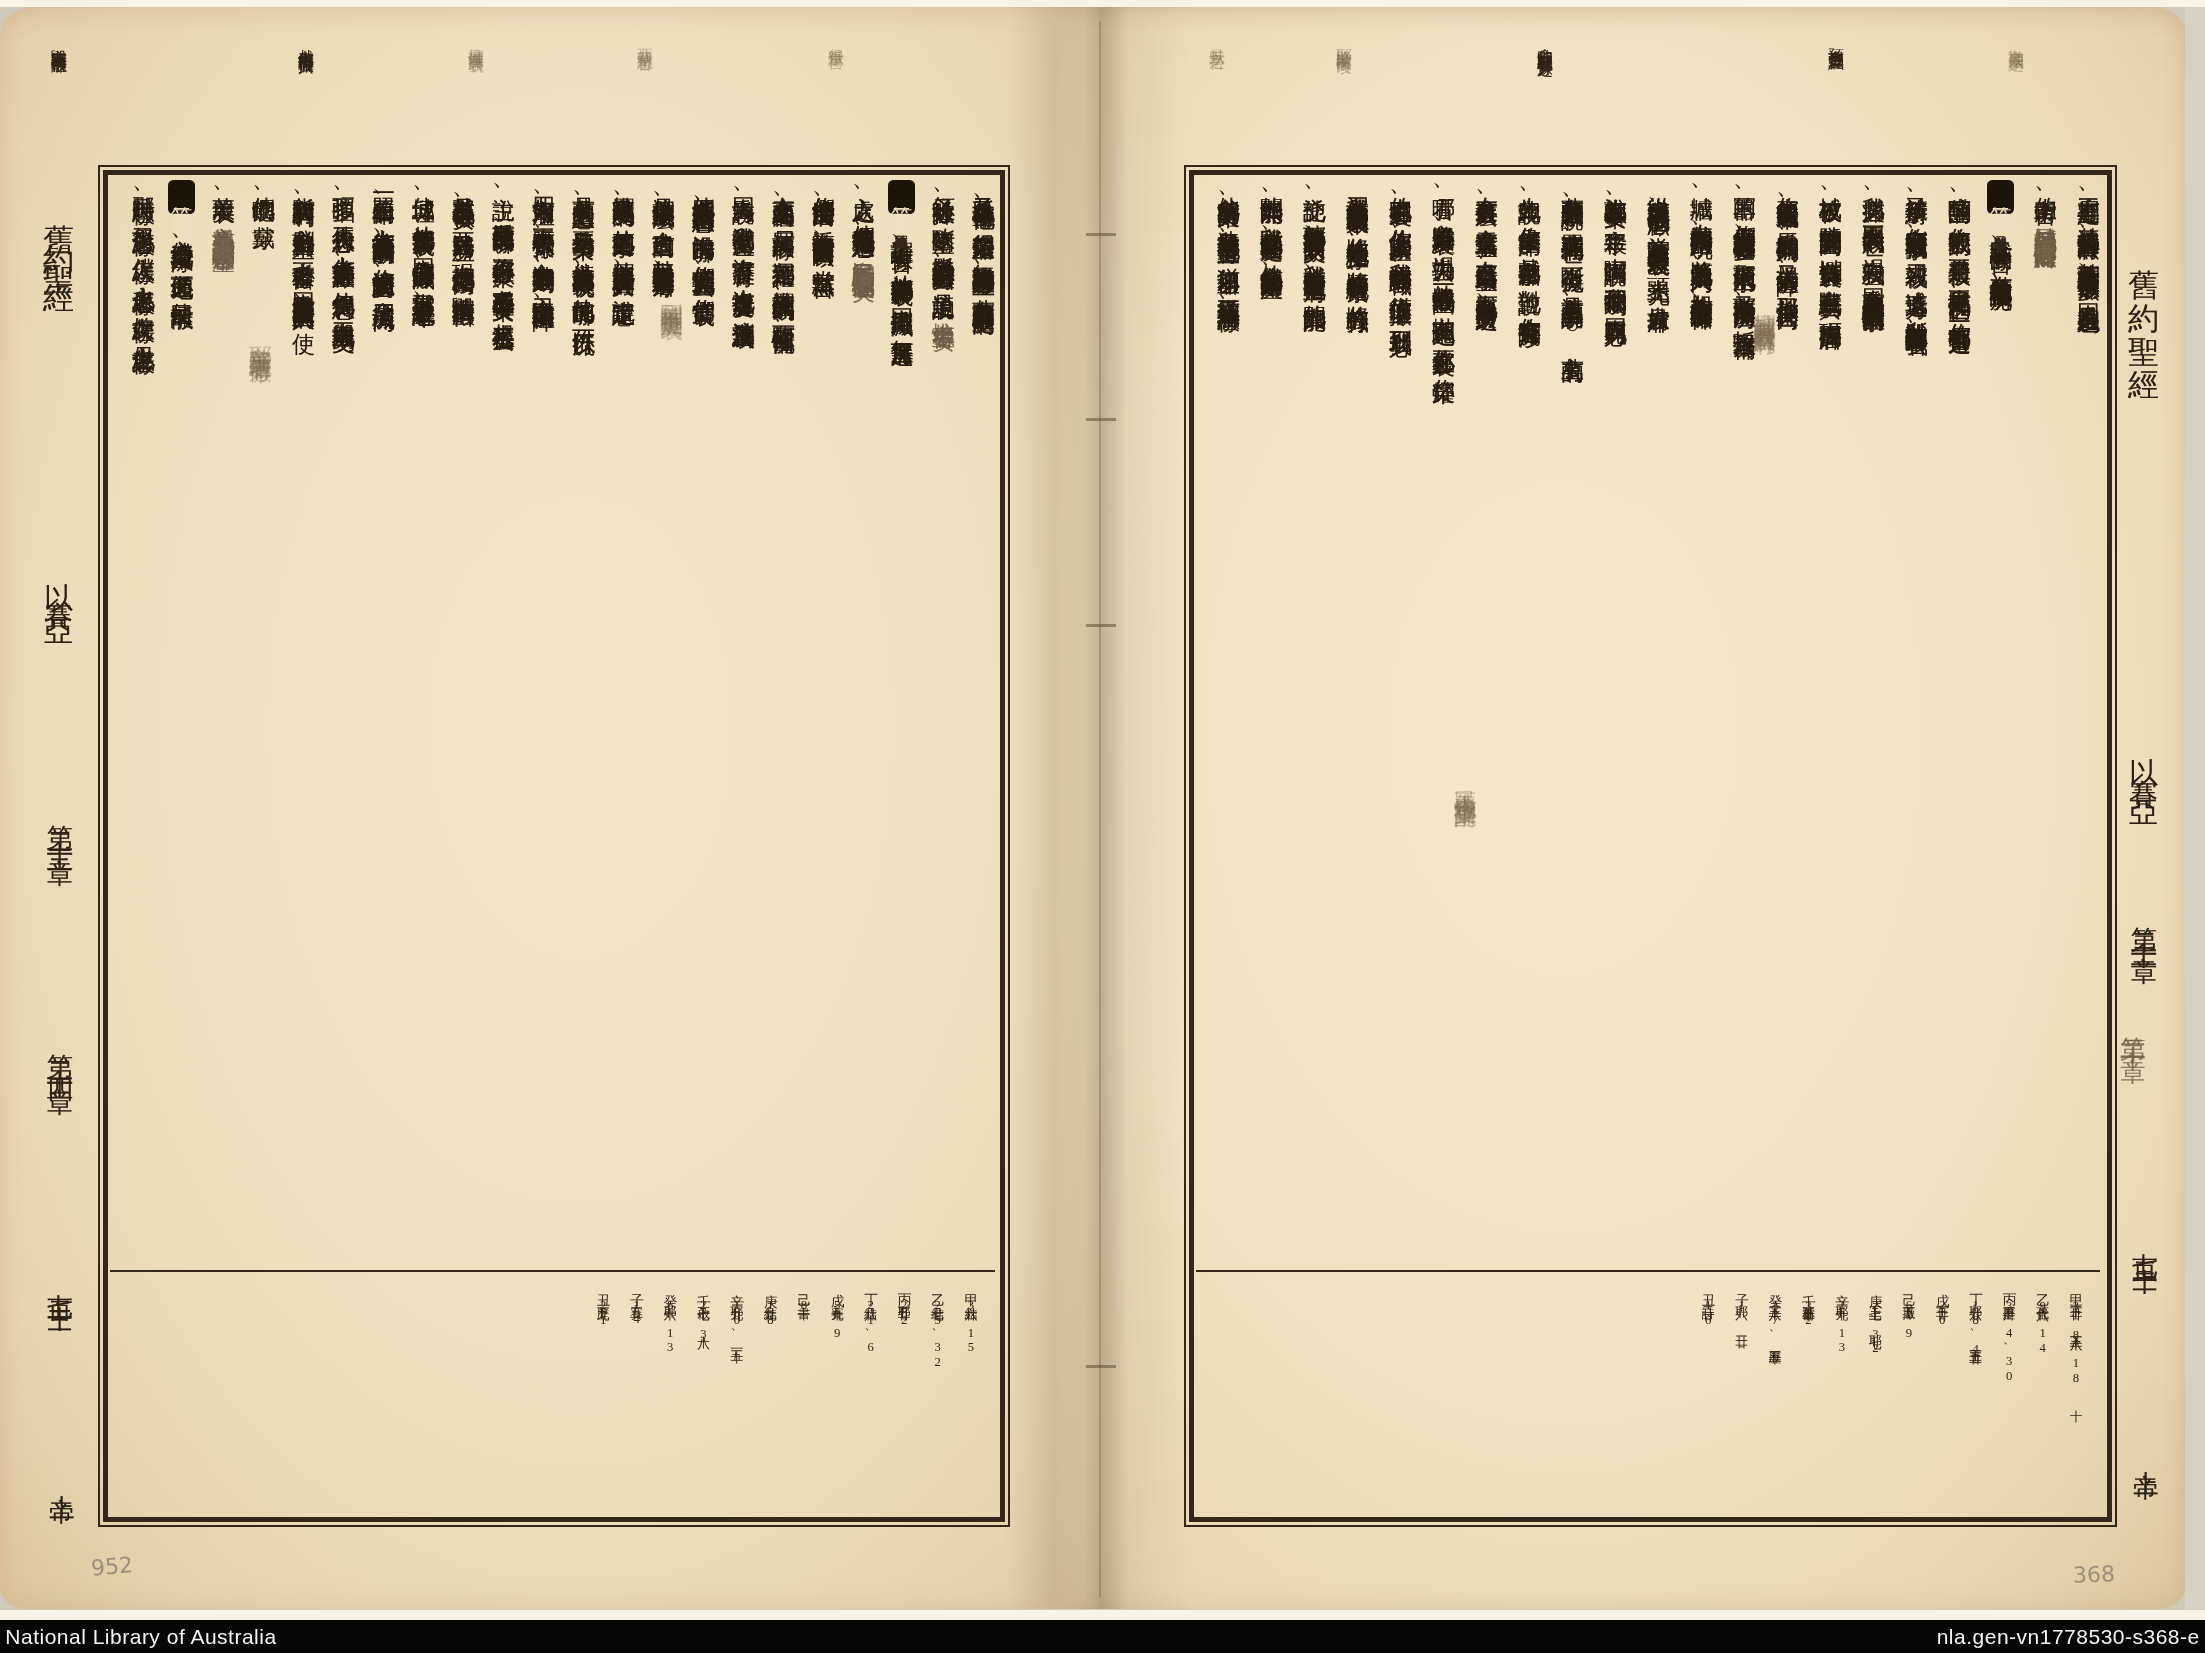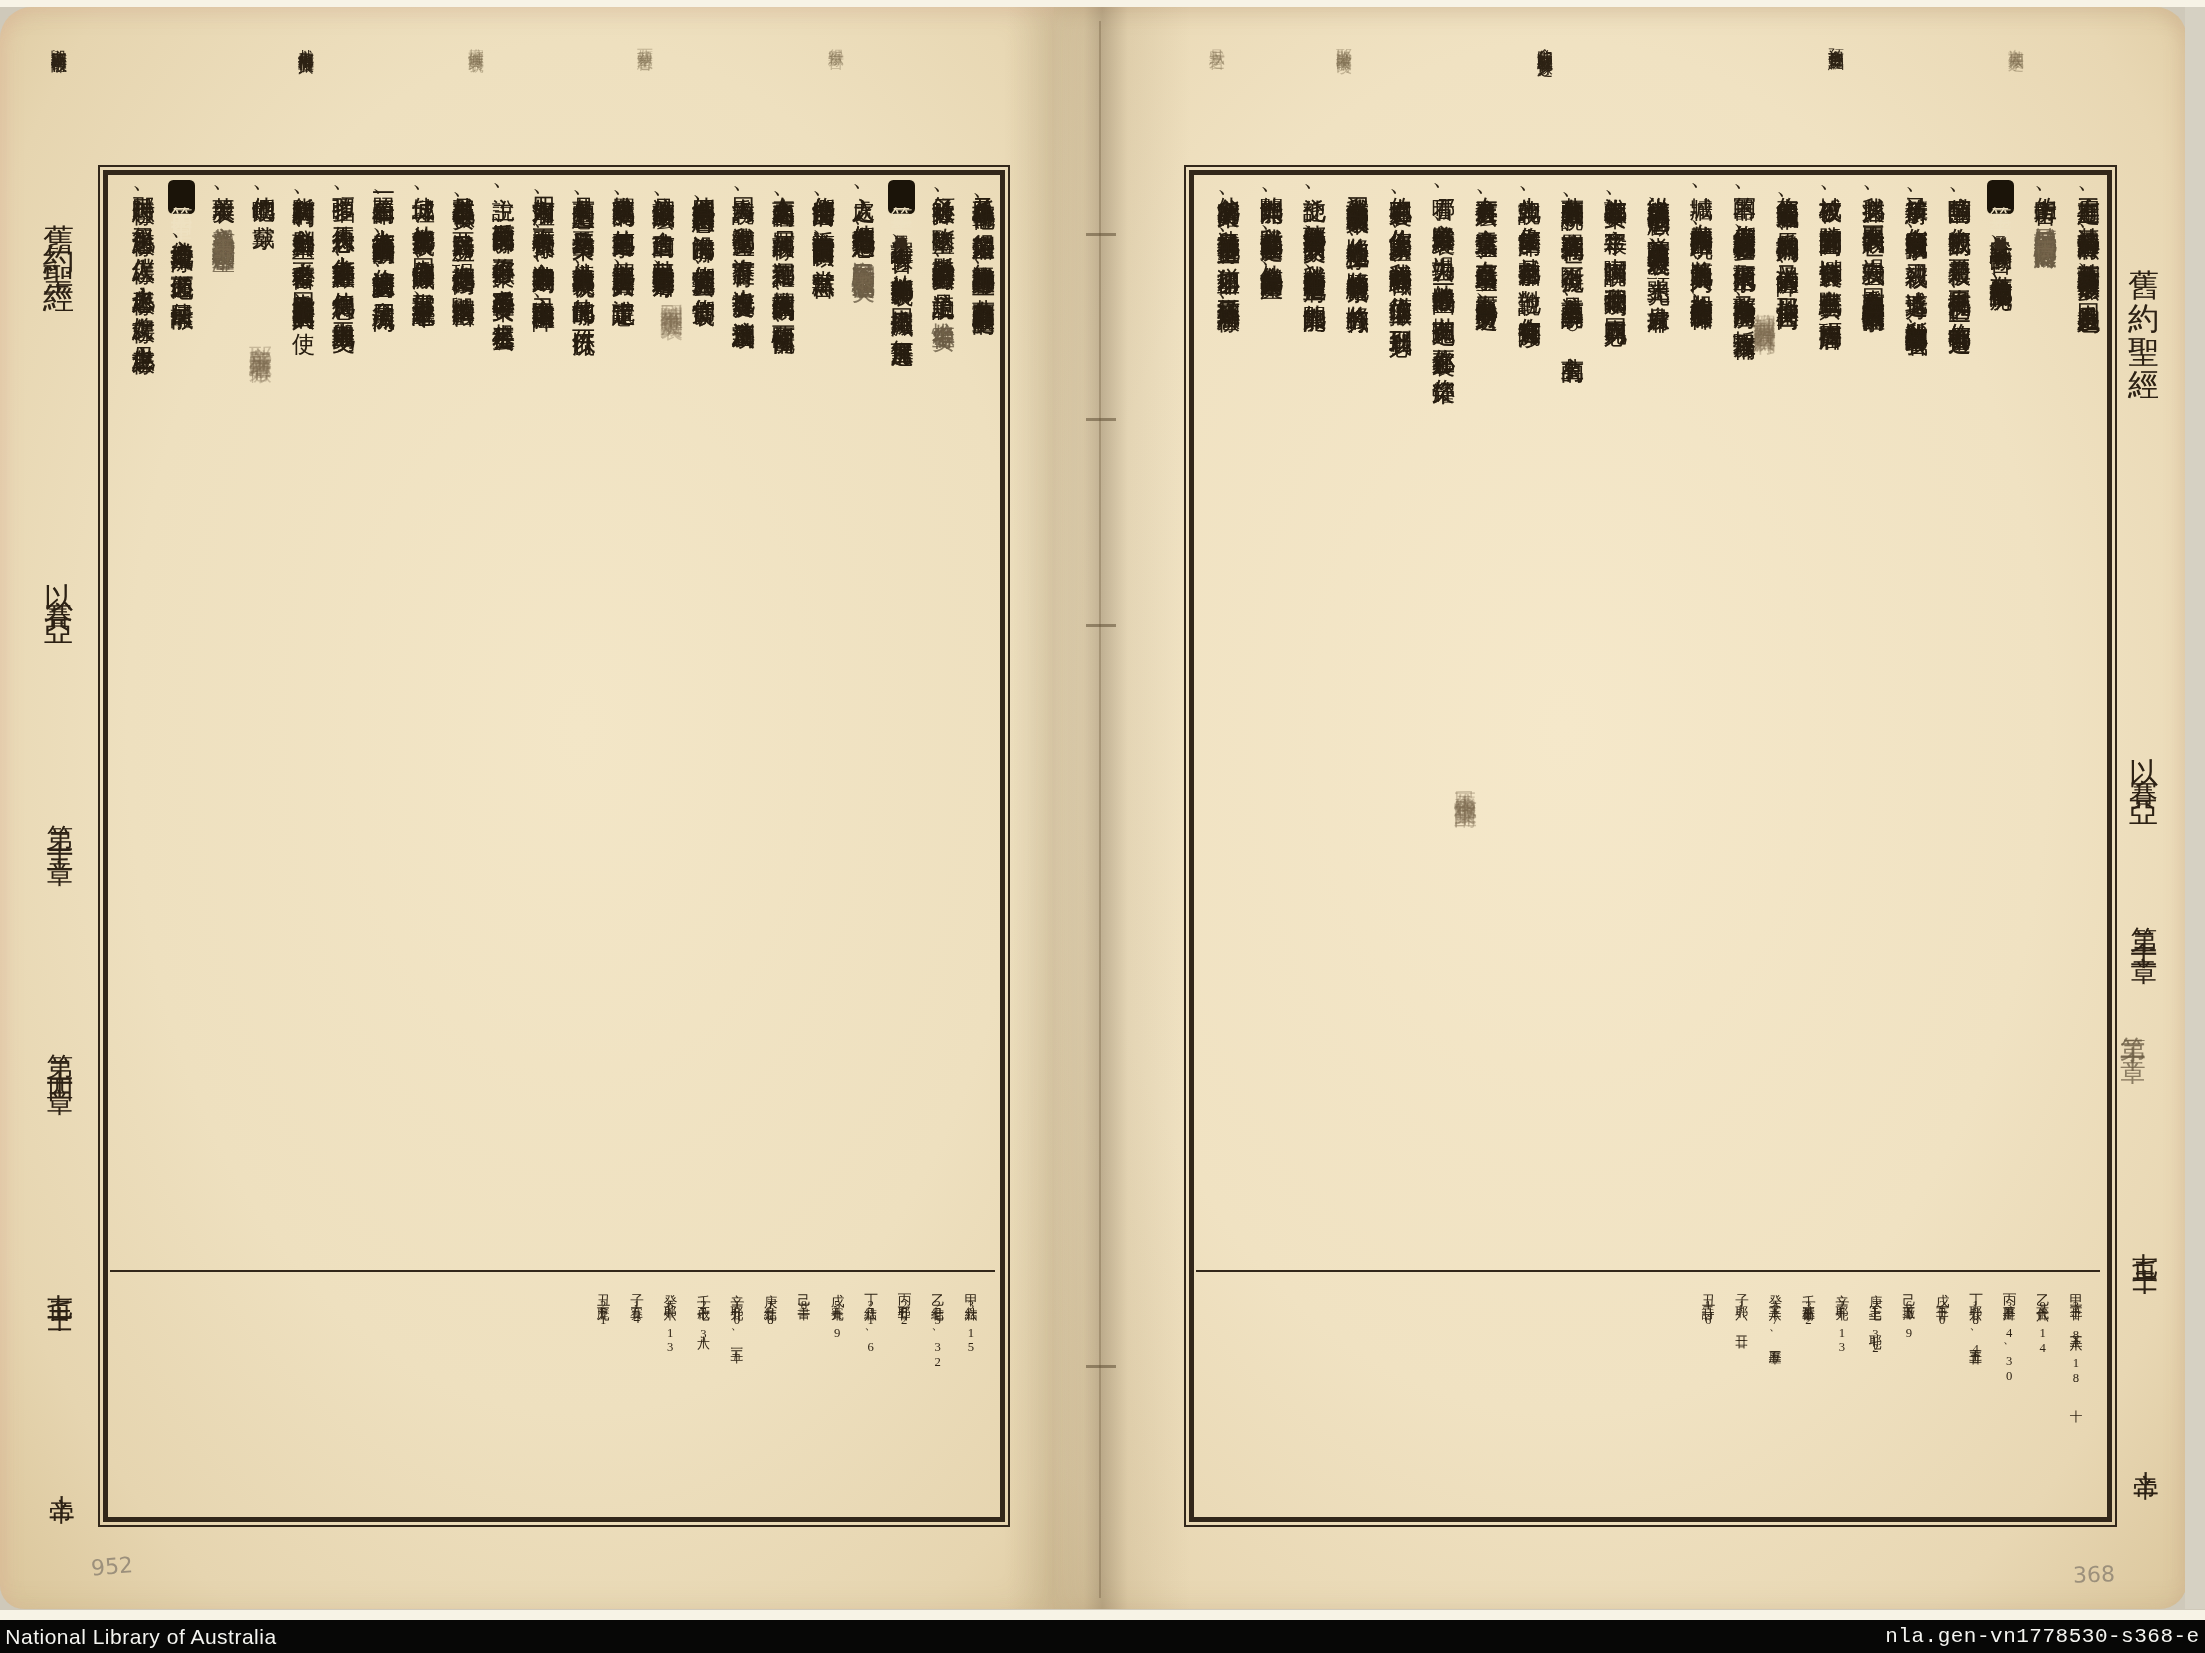--- a/index.html
+++ b/index.html
@@ -45,21 +45,21 @@
   
   .topnote{position:absolute;top:36px;height:153px;writing-mode:vertical-rl;text-orientation:upright;
        font-size:16px;line-height:1.25;letter-spacing:1.1px;color:#2e2315;}
   
   .pencil{position:absolute;font-family:"DejaVu Sans",sans-serif;color:#8b8171;
        font-size:22px;transform:rotate(-5deg);opacity:.8;}
   
   .footerbar{position:absolute;left:0;top:1620px;width:2205px;height:33px;background:#070706;
        font-family:"Liberation Sans","DejaVu Sans",sans-serif;color:#f4f4f0;}
   .footerbar .lib{position:absolute;left:5.3px;top:0;line-height:33px;font-size:21px;letter-spacing:0.5px;}
-  .footerbar .ident{position:absolute;right:5.3px;top:0;line-height:33px;font-size:21px;letter-spacing:0.5px;font-family:Liberation Mono, monospace;}
+  .footerbar .ident{position:absolute;right:5.3px;top:0;line-height:33px;font-size:21px;letter-spacing:0.5px;}
   .ghost-col{position:absolute;writing-mode:vertical-rl;text-orientation:upright;font-size:23px;
        line-height:1;letter-spacing:1.1px;color:rgba(122,106,78,.34);filter:blur(0.5px);overflow:hidden;}
 </style>
 </head>
 <body>
 
 <div id="canvas">
 
   <div class="strip" style="top:0;height:7.4px;"></div>
   <div class="strip" style="top:1610px;height:10.6px;"></div>

